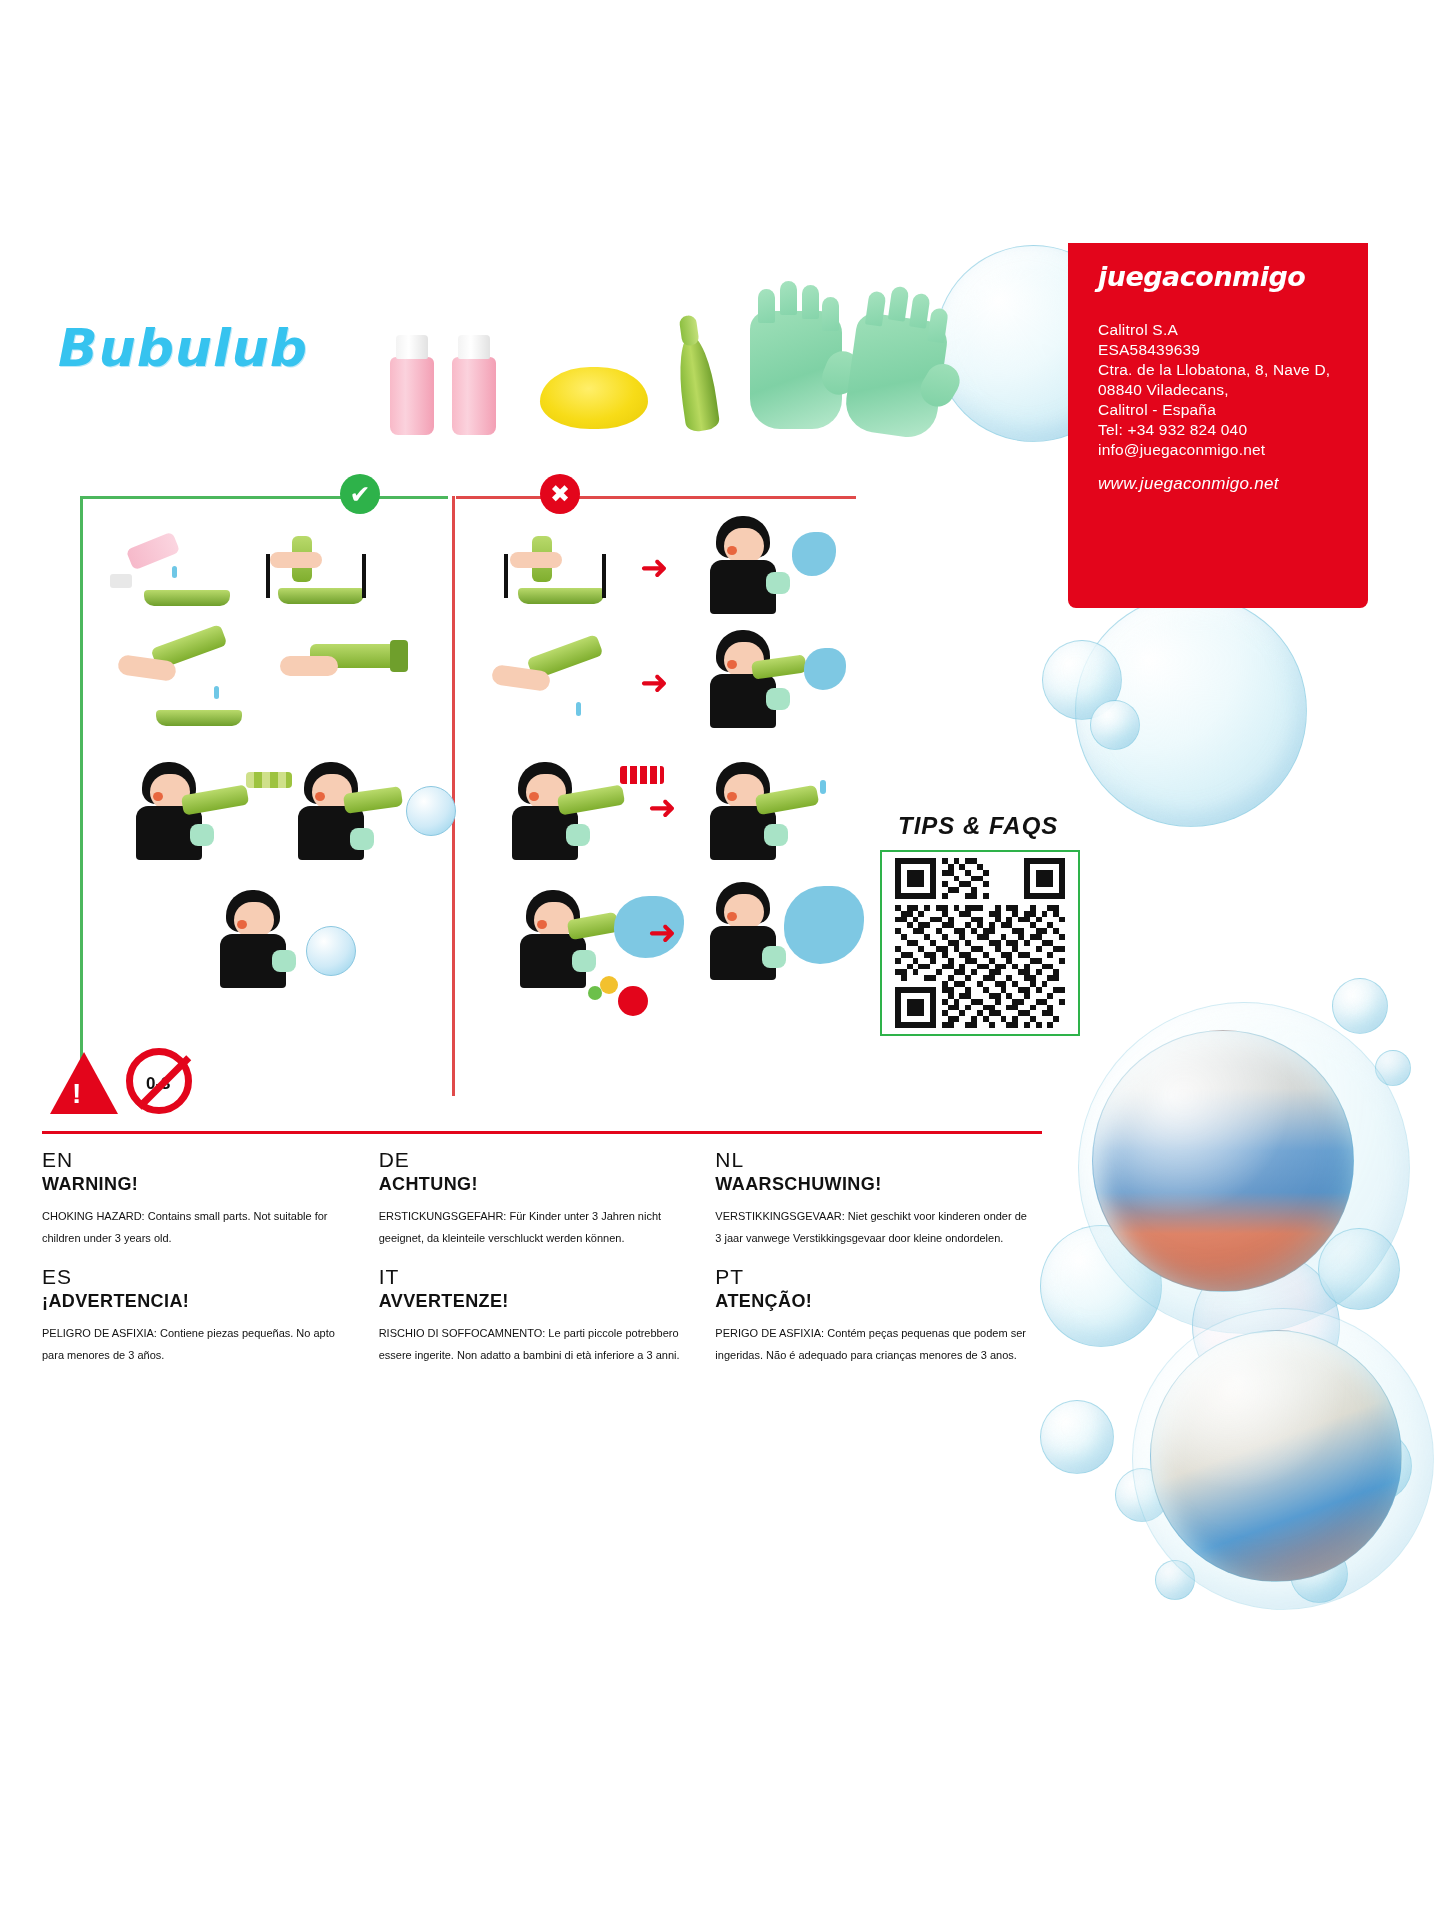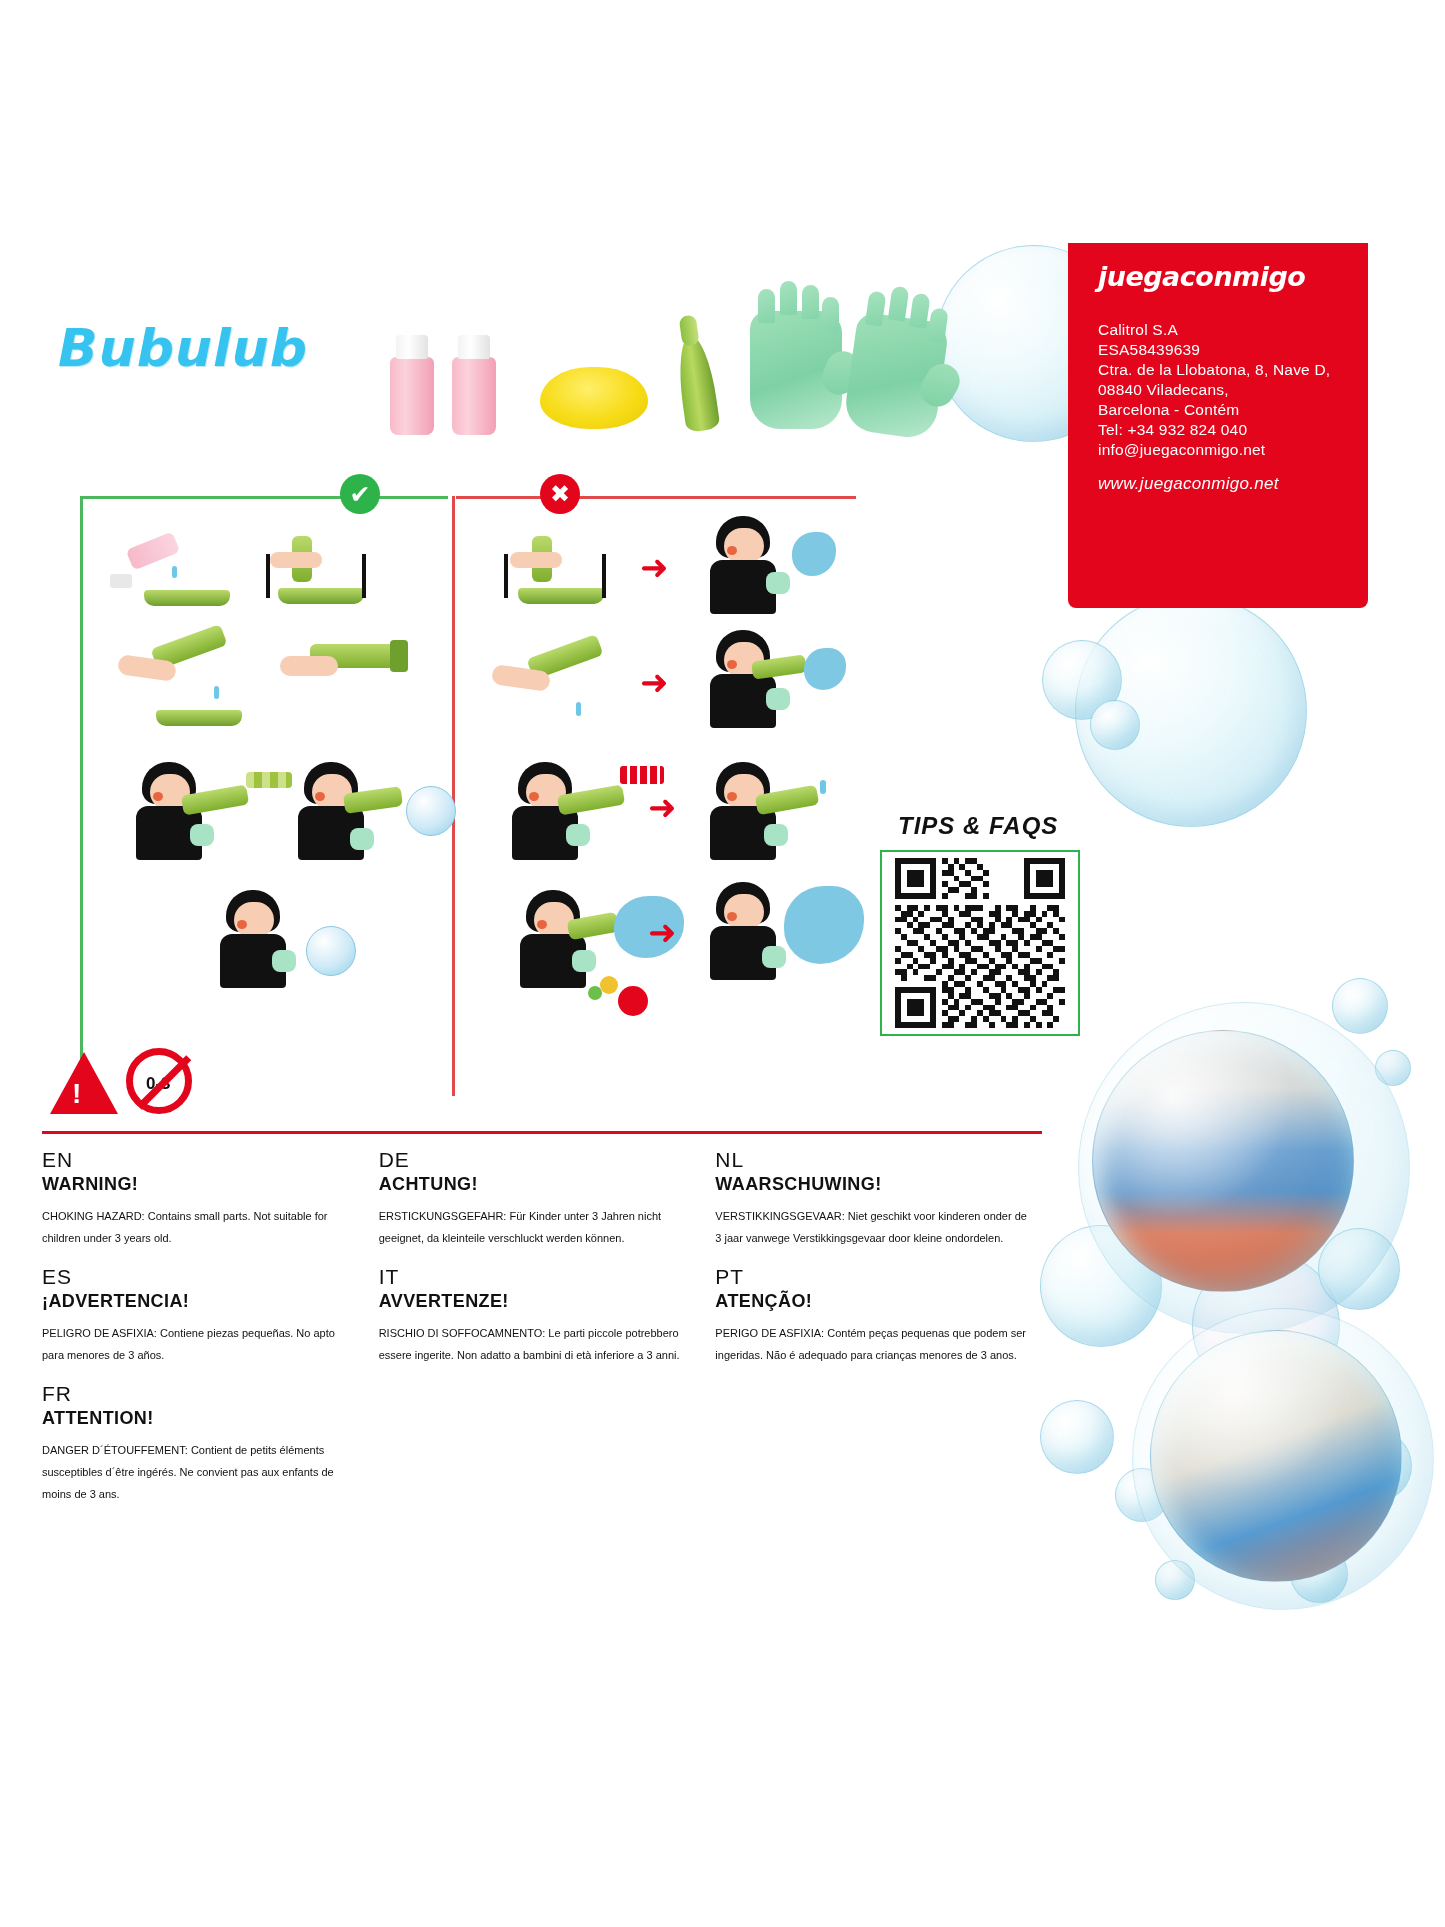--- a/index.html
+++ b/index.html
@@ -308,21 +308,21 @@
       </div>
     </div>
   </div>
 
   <div class="company-block">
     <div class="company-logo">juegaconmigo</div>
     <div class="company-line">Calitrol S.A</div>
     <div class="company-line">ESA58439639</div>
     <div class="company-line">Ctra. de la Llobatona, 8, Nave D,</div>
     <div class="company-line">08840 Viladecans,</div>
-    <div class="company-line">Barcelona - Contém</div>
+    <div class="company-line">Calitrol - España</div>
     <div class="company-line">Tel: +34 932 824 040</div>
     <div class="company-line">info@juegaconmigo.net</div>
     <div class="company-web">www.juegaconmigo.net</div>
   </div>
 
   <div class="instructions">
     <div class="sep-h-left"></div>
     <div class="sep-h-left2"></div>
     <div class="sep-v"></div>
     <div class="sep-h-right"></div>
@@ -684,25 +684,20 @@
       <div class="warn-block">
         <div class="lang-code">EN</div>
         <div class="lang-head">WARNING!</div>
         <div class="lang-body">CHOKING HAZARD: Contains small parts. Not suitable for children under 3 years old.</div>
       </div>
       <div class="warn-block">
         <div class="lang-code">ES</div>
         <div class="lang-head">¡ADVERTENCIA!</div>
         <div class="lang-body">PELIGRO DE ASFIXIA: Contiene piezas pequeñas. No apto para menores de 3 años.</div>
       </div>
-      <div class="warn-block">
-        <div class="lang-code">FR</div>
-        <div class="lang-head">ATTENTION!</div>
-        <div class="lang-body">DANGER D´ÉTOUFFEMENT: Contient de petits éléments susceptibles d´être ingérés. Ne convient pas aux enfants de moins de 3 ans.</div>
-      </div>
     </div>
 
     <div class="warn-col mid">
       <div class="warn-block">
         <div class="lang-code">DE</div>
         <div class="lang-head">ACHTUNG!</div>
         <div class="lang-body">ERSTICKUNGSGEFAHR: Für Kinder unter 3 Jahren nicht geeignet, da kleinteile verschluckt werden können.</div>
       </div>
       <div class="warn-block">
         <div class="lang-code">IT</div>

